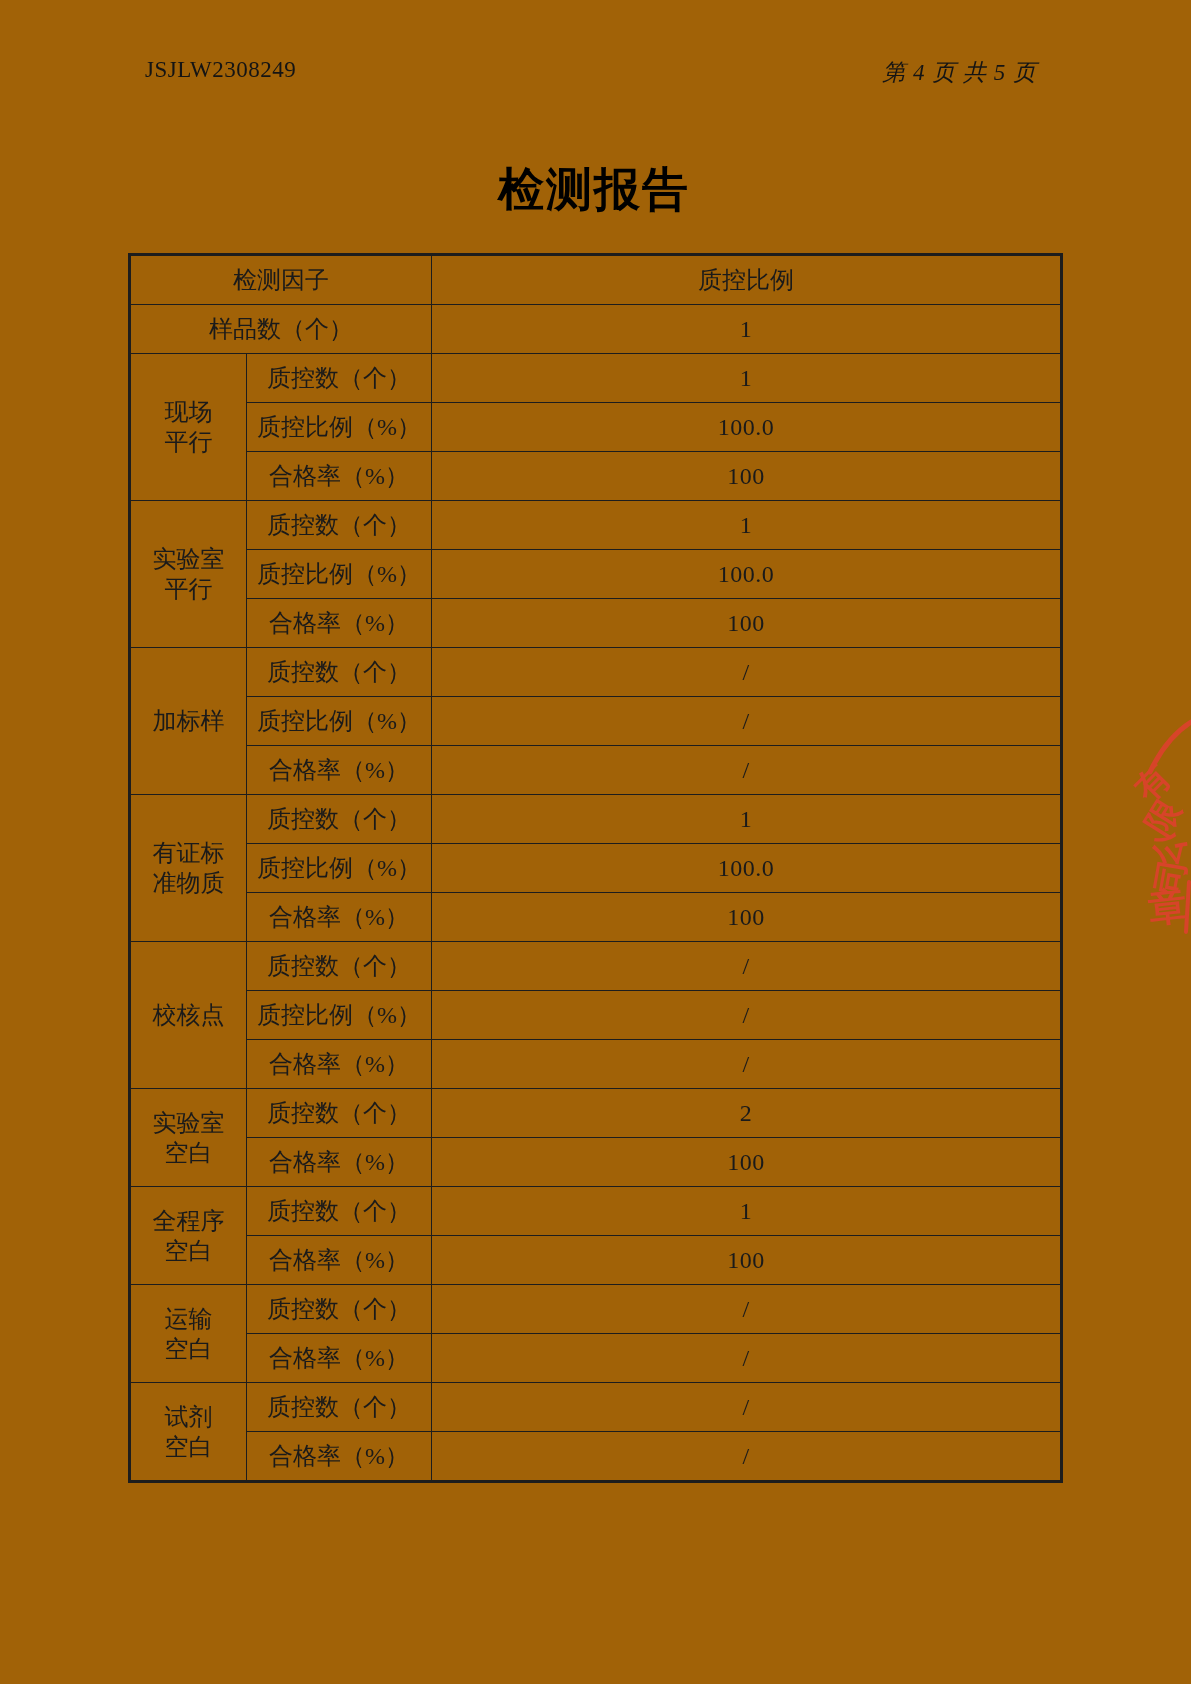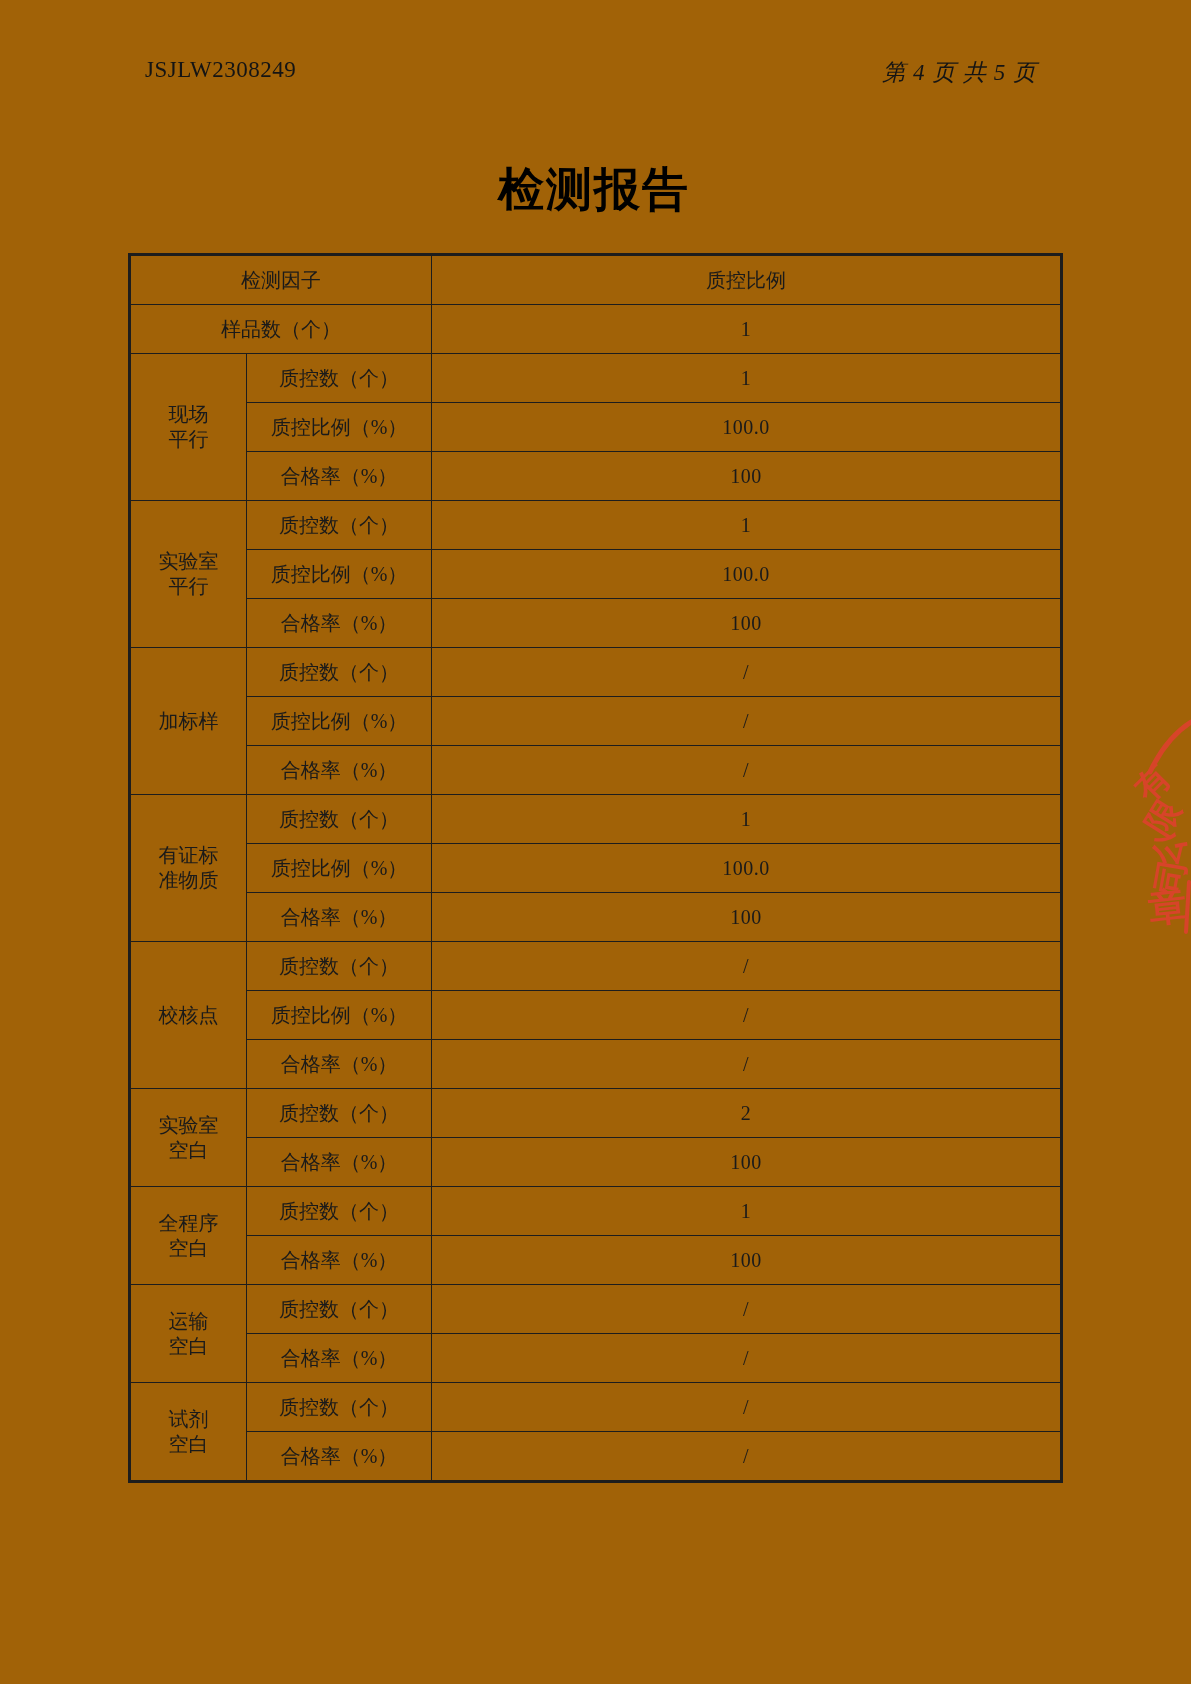--- a/index.html
+++ b/index.html
@@ -62,21 +62,21 @@
     border-collapse: collapse;
     table-layout: fixed;
     border: 3px solid #1d1d1d;
   }
   table.qc-table td {
     border: 1.5px solid #1d1d1d;
     height: 48px;
     padding: 0 4px;
     text-align: center;
     vertical-align: middle;
-    font-size: 20px;
+    font-size: 24px;
     color: #1a1a1a;
     line-height: 1.25;
     overflow: hidden;
   }
   td.group-cell { white-space: pre-line; }
   td.value-cell { letter-spacing: 0.5px; }
   .stamp {
     position: absolute;
     right: 0;
     top: 695px;

